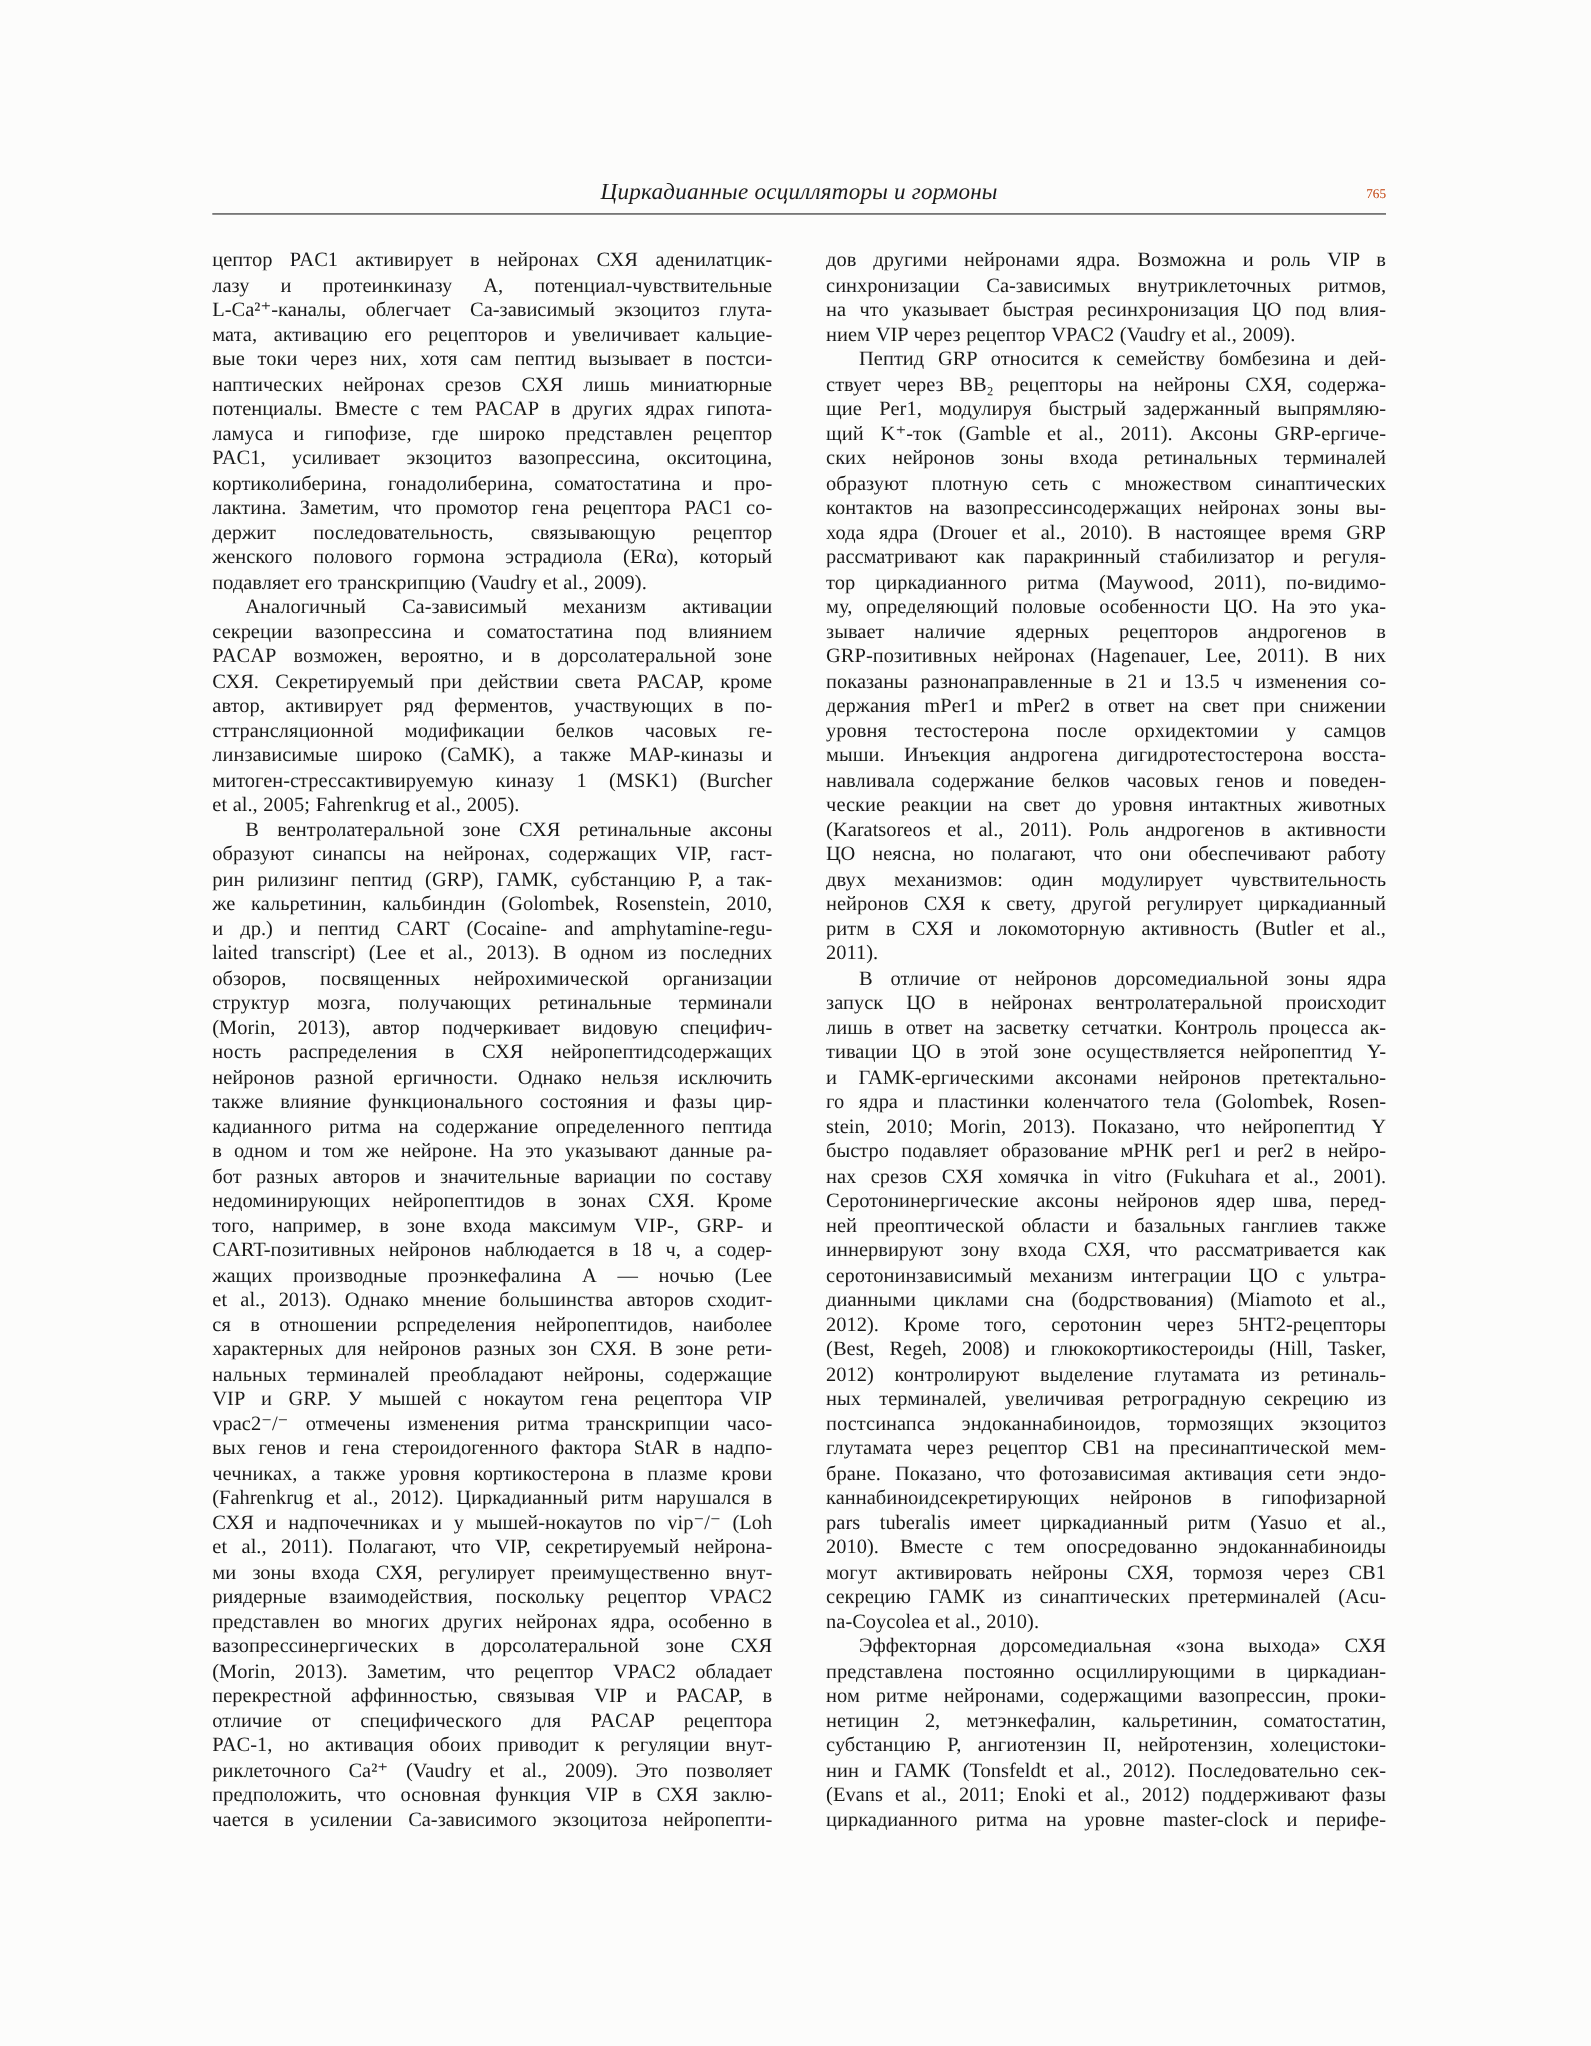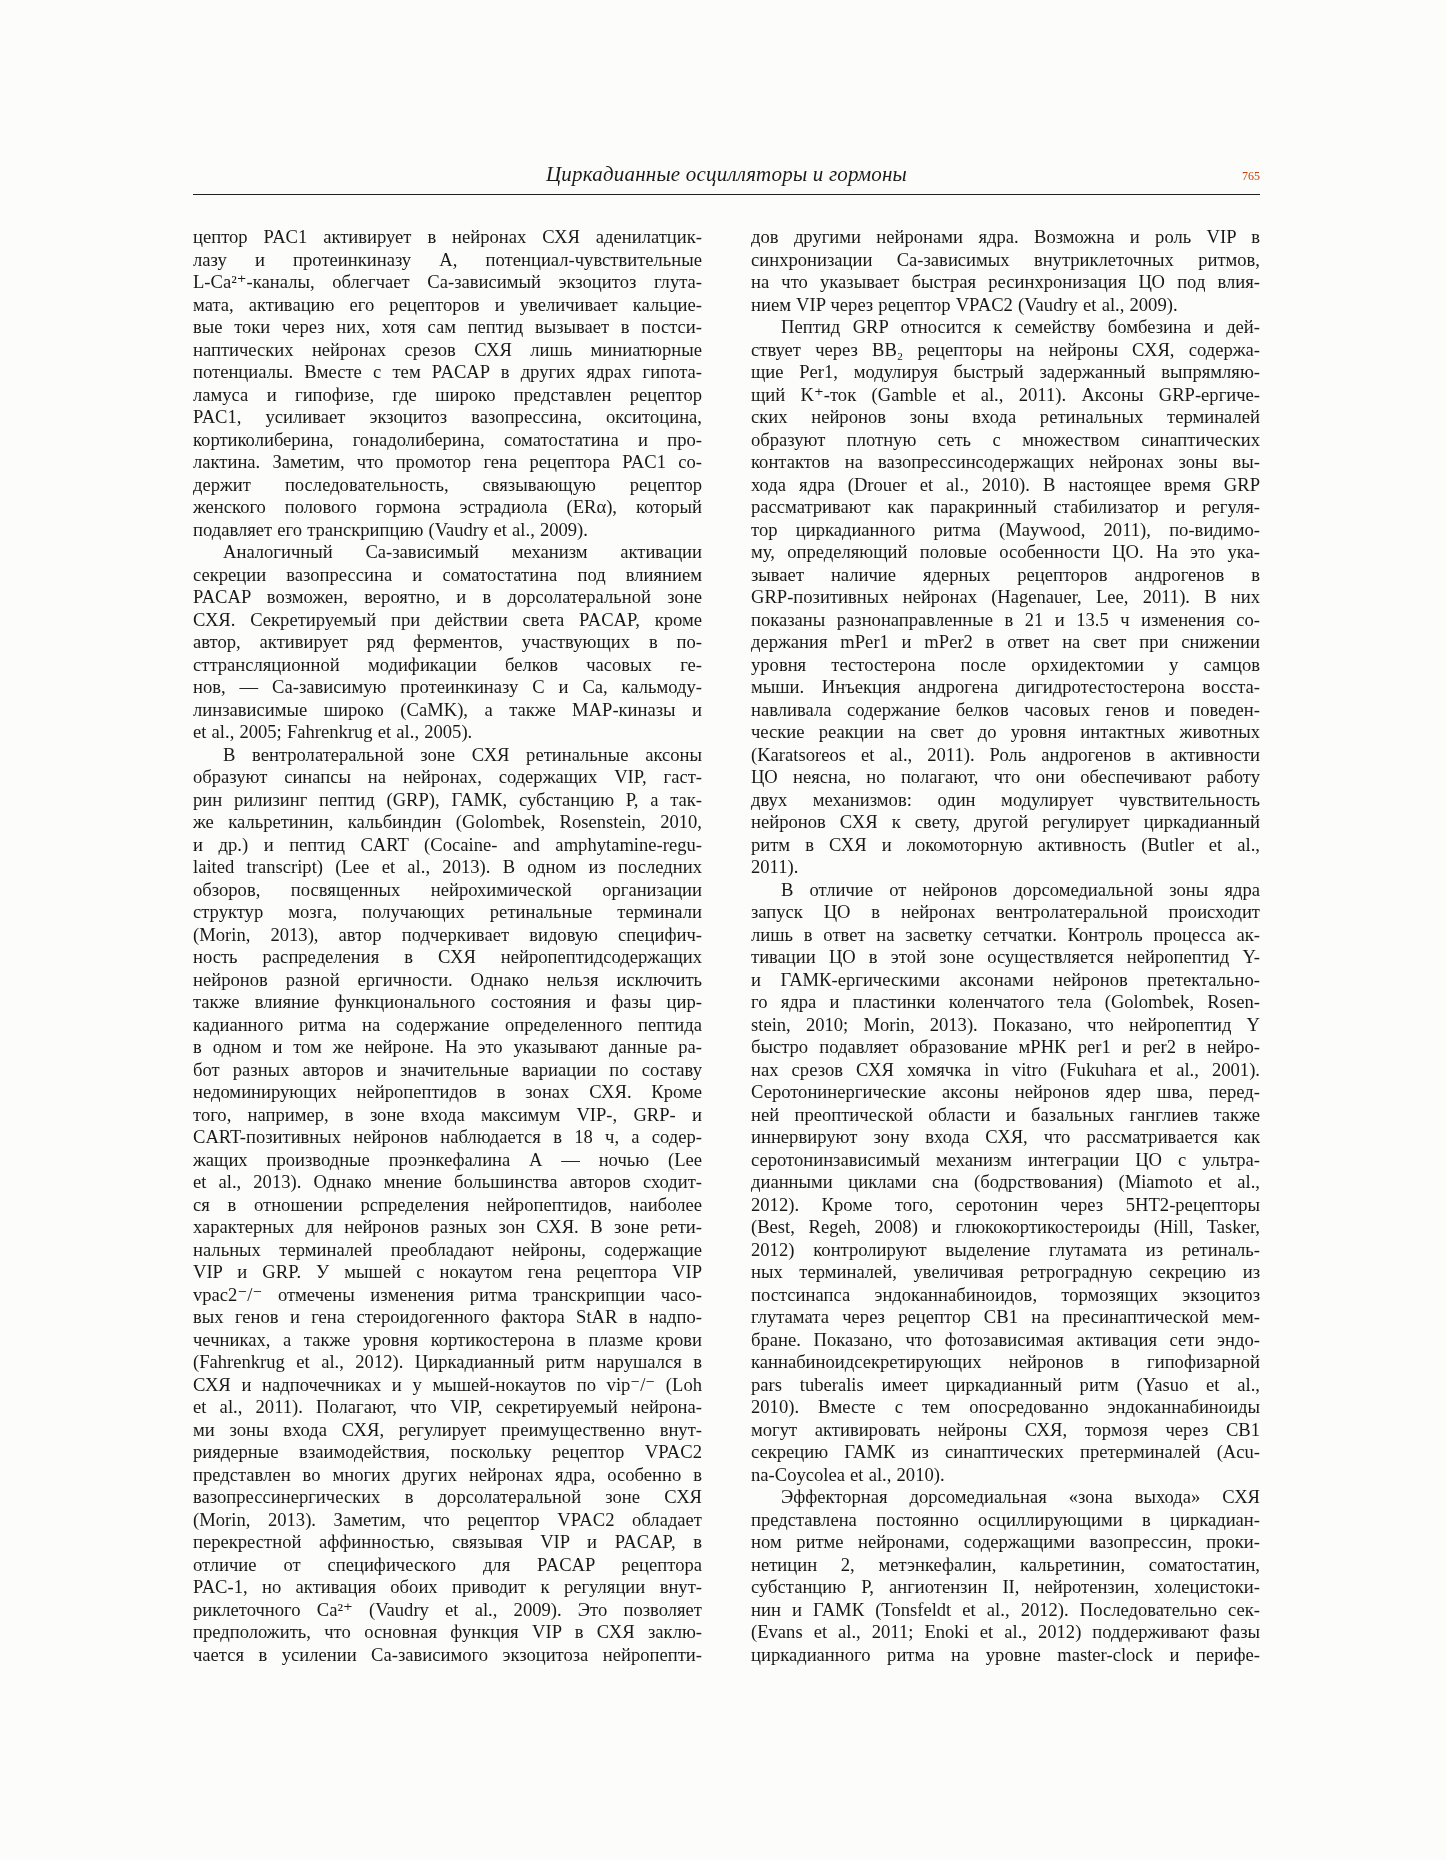--- a/index.html
+++ b/index.html
@@ -87,22 +87,22 @@
         <div class="tline">лактина. Заметим, что промотор гена рецептора PAC1 со-</div>
         <div class="tline">держит последовательность, связывающую рецептор</div>
         <div class="tline">женского полового гормона эстрадиола (ERα), который</div>
         <div class="tline para-end">подавляет его транскрипцию (Vaudry et al., 2009).</div>
         <div class="tline indent">Аналогичный Са-зависимый механизм активации</div>
         <div class="tline">секреции вазопрессина и соматостатина под влиянием</div>
         <div class="tline">PACAP возможен, вероятно, и в дорсолатеральной зоне</div>
         <div class="tline">СХЯ. Секретируемый при действии света PACAP, кроме</div>
         <div class="tline">автор, активирует ряд ферментов, участвующих в по-</div>
         <div class="tline">сттрансляционной модификации белков часовых ге-</div>
-        <div class="tline">нов, — Са-зависимую протеинкиназу C и Ca, кальмоду-</div>
         <div class="tline">линзависимые широко (CaMK), а также MAP-киназы и</div>
+        <div class="tline">митоген-стрессактивируемую киназу 1 (MSK1) (Burcher</div>
         <div class="tline para-end">et al., 2005; Fahrenkrug et al., 2005).</div>
         <div class="tline indent">В вентролатеральной зоне СХЯ ретинальные аксоны</div>
         <div class="tline">образуют синапсы на нейронах, содержащих VIP, гаст-</div>
         <div class="tline">рин рилизинг пептид (GRP), ГАМК, субстанцию Р, а так-</div>
         <div class="tline">же кальретинин, кальбиндин (Golombek, Rosenstein, 2010,</div>
         <div class="tline">и др.) и пептид CART (Cocaine- and amphytamine-regu-</div>
         <div class="tline">laited transcript) (Lee et al., 2013). В одном из последних</div>
         <div class="tline">обзоров, посвященных нейрохимической организации</div>
         <div class="tline">структур мозга, получающих ретинальные терминали</div>
         <div class="tline">(Morin, 2013), автор подчеркивает видовую специфич-</div>

